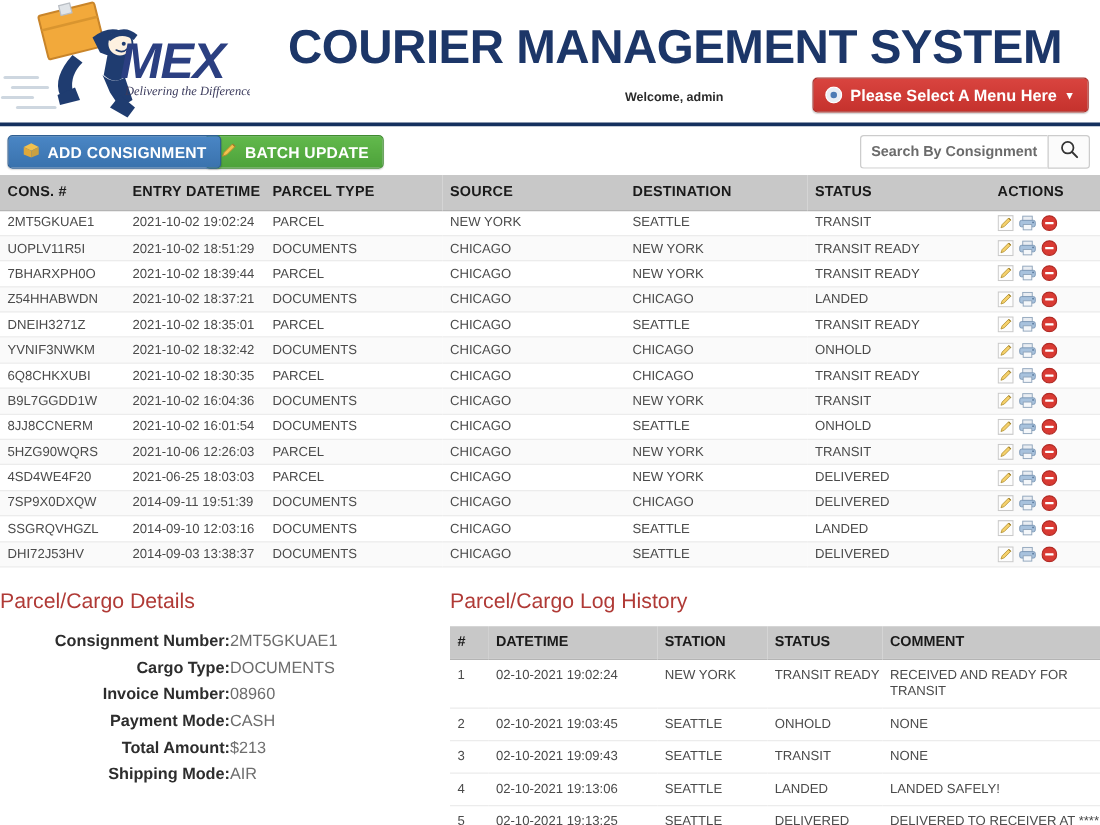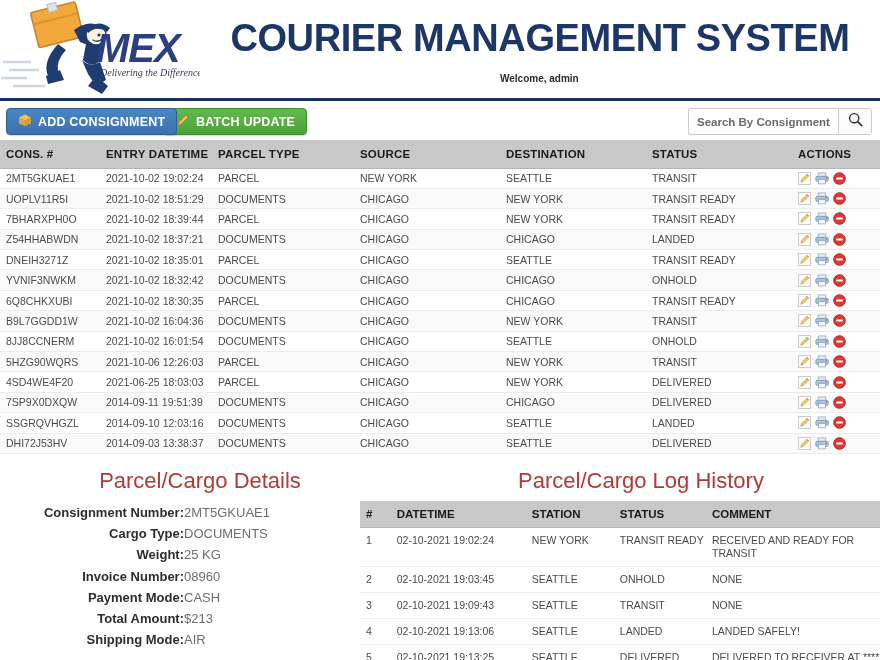--- a/index.html
+++ b/index.html
@@ -191,28 +191,27 @@
     position: absolute;
     left: 0; top: 459px;
     width: 358px;
   }
   .panel-right {
     position: absolute;
     left: 360px; top: 459px;
     width: 520px;
   }
   .panel-title {
-    text-align: center;
-    font-size: 22px;
+    text-align: left;
+    font-size: 17px;
     color: #b03a36;
     font-weight: normal;
     line-height: 34px;
     padding-top: 5px;
     white-space: nowrap;
-    padding-left: 42px;
   }
   .details-list {
     margin-top: 4px;
     width: 100%;
     border-collapse: collapse;
   }
   .details-list td {
     font-size: 13px;
     padding: 3.1px 0;
     vertical-align: top;
@@ -300,20 +299,30 @@
         <g fill="#2b3f81">
           <text x="96" y="62" font-family="'Liberation Sans',sans-serif" font-size="40" font-weight="bold" font-style="italic" letter-spacing="-1">MEX</text>
         </g>
         <text x="100" y="76" font-family="'Liberation Serif',serif" font-size="10" font-style="italic" fill="#3a3a5c">Delivering the Difference</text>
       </svg>
     </div>
 
     <div class="title-block">
       <div class="app-title">COURIER MANAGEMENT SYSTEM</div>
       <div class="welcome">Welcome, admin</div>
+      <div class="menu-btn">
+        <span class="dot-icon">
+          <svg width="14" height="14" viewBox="0 0 14 14">
+              <circle cx="7" cy="7" r="6.3" fill="#e9eef5" stroke="#fff" stroke-width="1"></circle>
+              <circle cx="7" cy="7" r="2.6" fill="#4d7bb5"></circle>
+            </svg>
+        </span>
+        <span>Please Select A Menu Here</span>
+        <span class="menu-caret">▾</span>
+      </div>
     </div>
     <div class="hrule"></div>
   </div>
 
   <div class="toolbar">
     <div class="btn btn-batch">
       <span>
         <svg width="14" height="14" viewBox="0 0 14 14">
             <path d="M2 12 L3.4 8.8 L10 2.2 L12 4.2 L5.4 10.8 Z" fill="#f2c14e" stroke="#b98f2d" stroke-width=".8"></path>
             <path d="M10 2.2 L12 4.2" stroke="#9c7b2a" stroke-width="1"></path>
@@ -828,24 +837,20 @@
       <tbody id="details-body">
           <tr>
             <td class="d-label">Consignment Number:</td>
             <td class="d-value">2MT5GKUAE1</td>
           </tr>
           <tr>
             <td class="d-label">Cargo Type:</td>
             <td class="d-value">DOCUMENTS</td>
           </tr>
           <tr>
-            <td class="d-label">Weight:</td>
-            <td class="d-value">25 KG</td>
-          </tr>
-          <tr>
             <td class="d-label">Invoice Number:</td>
             <td class="d-value">08960</td>
           </tr>
           <tr>
             <td class="d-label">Payment Mode:</td>
             <td class="d-value">CASH</td>
           </tr>
           <tr>
             <td class="d-label">Total Amount:</td>
             <td class="d-value">$213</td>

